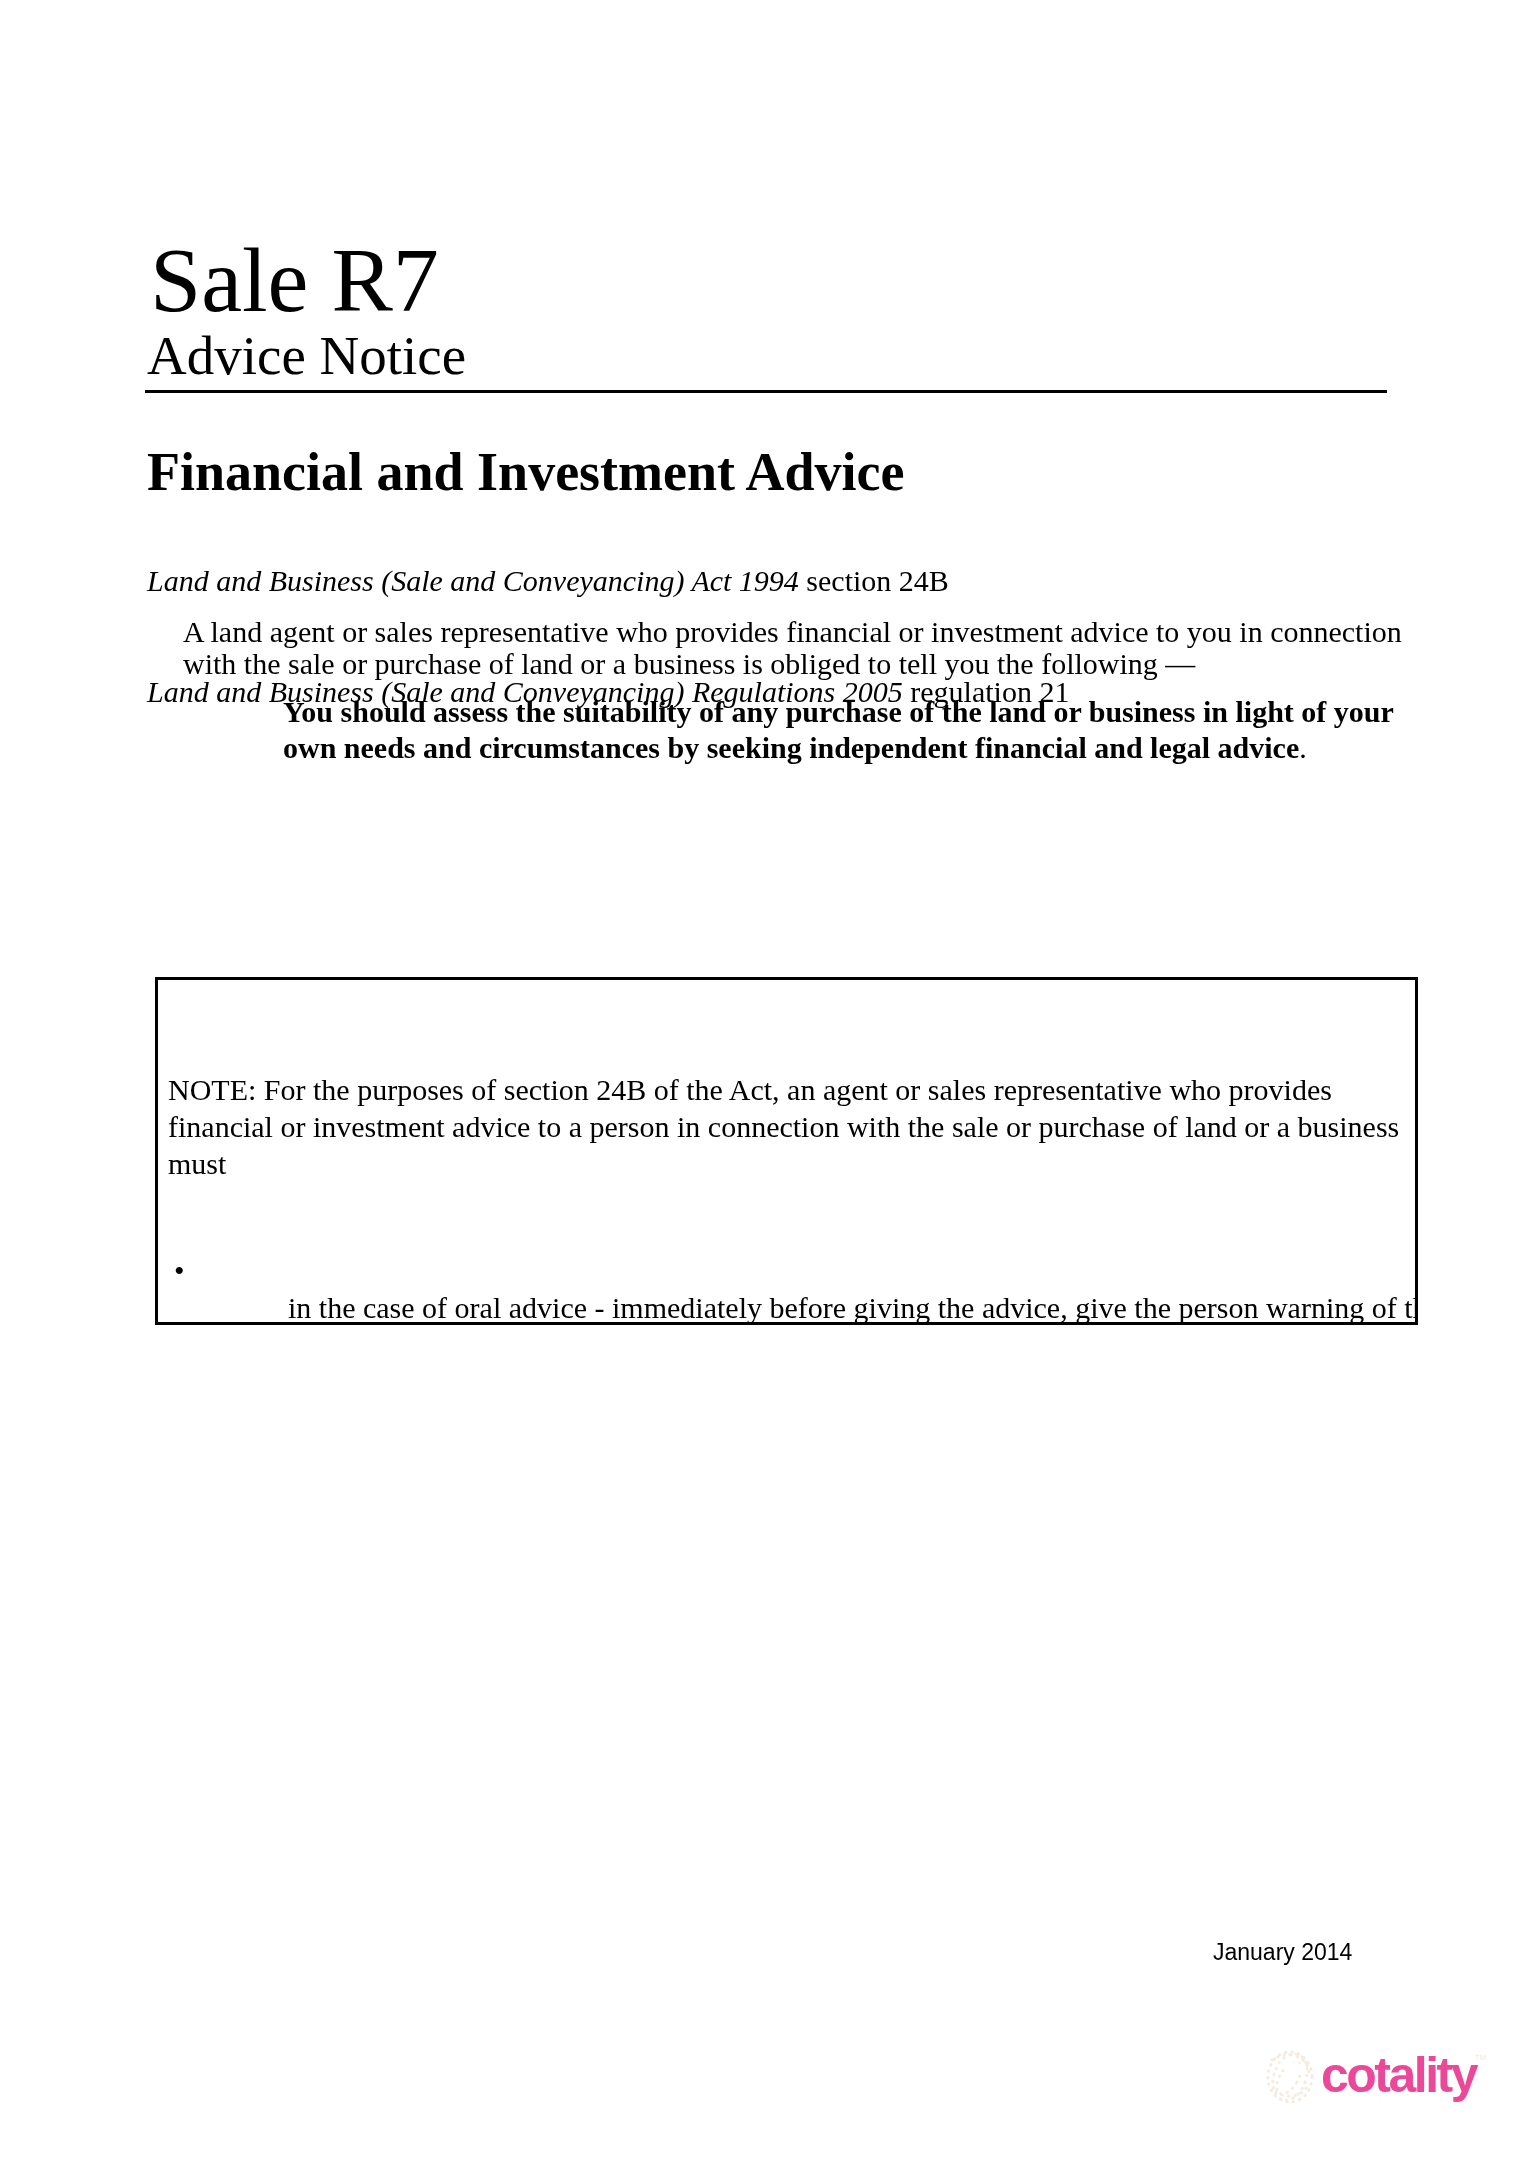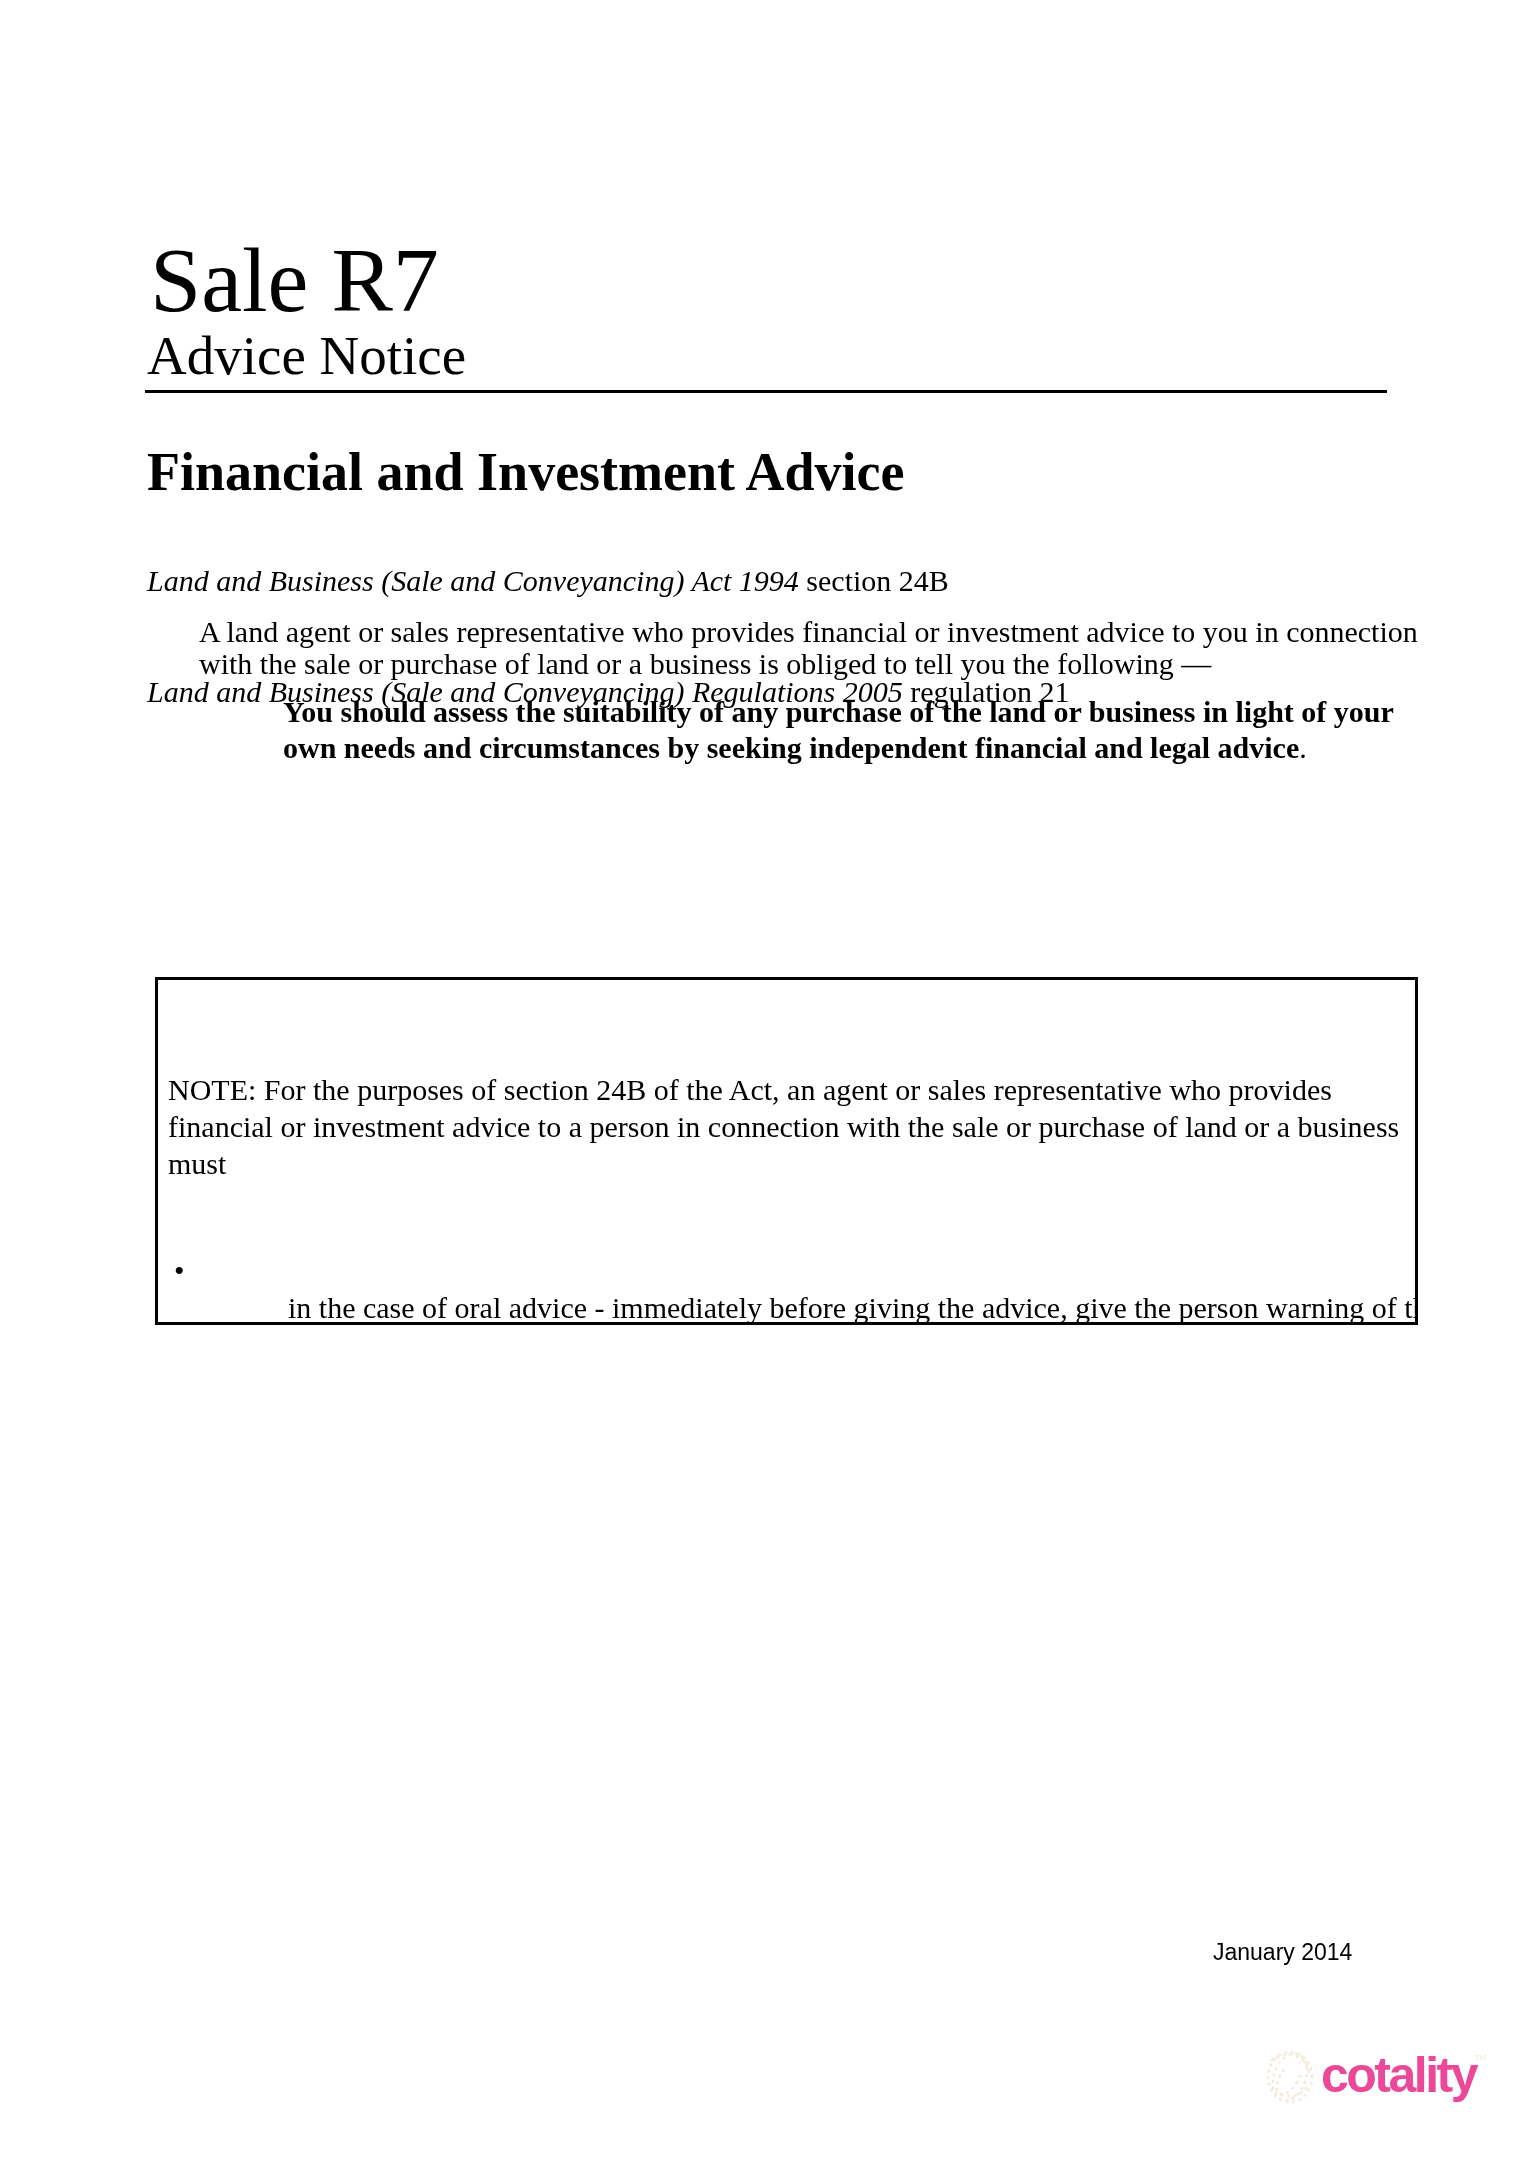--- a/index.html
+++ b/index.html
@@ -14,21 +14,21 @@
 
   #form-code   { left:150px; top:234px; font-size:92px; line-height:1; white-space:pre; }
   #form-type   { left:147px; top:328px; font-size:55px; line-height:1; white-space:pre; }
   #title-rule  { left:145px; top:390px; width:1242px; height:3px; background:#000; }
 
   #section-heading { left:147px; top:445px; font-size:54px; line-height:1; white-space:pre;font-weight:bold; }
 
   #legislation { left:147px; top:488px; font-size:30px; line-height:37px; white-space:pre; }
   #legislation .it { font-style:italic; }
 
-  #intro-para  { left:183px; top:616px; font-size:30px; line-height:32px; white-space:pre;margin-left:16px; }
+  #intro-para  { left:183px; top:616px; font-size:30px; line-height:32px; white-space:pre; }
 
   #warning-para { left:264px; top:694px; font-size:30px; line-height:36px; font-weight:bold; white-space:pre;margin-left:19px; }
   #warning-para .plain { font-weight:normal; }
 
   #note-box {
     left:155px; top:977px;
     width:1257px; height:342px;
     border:3px solid #000;
     overflow:hidden;
   }

